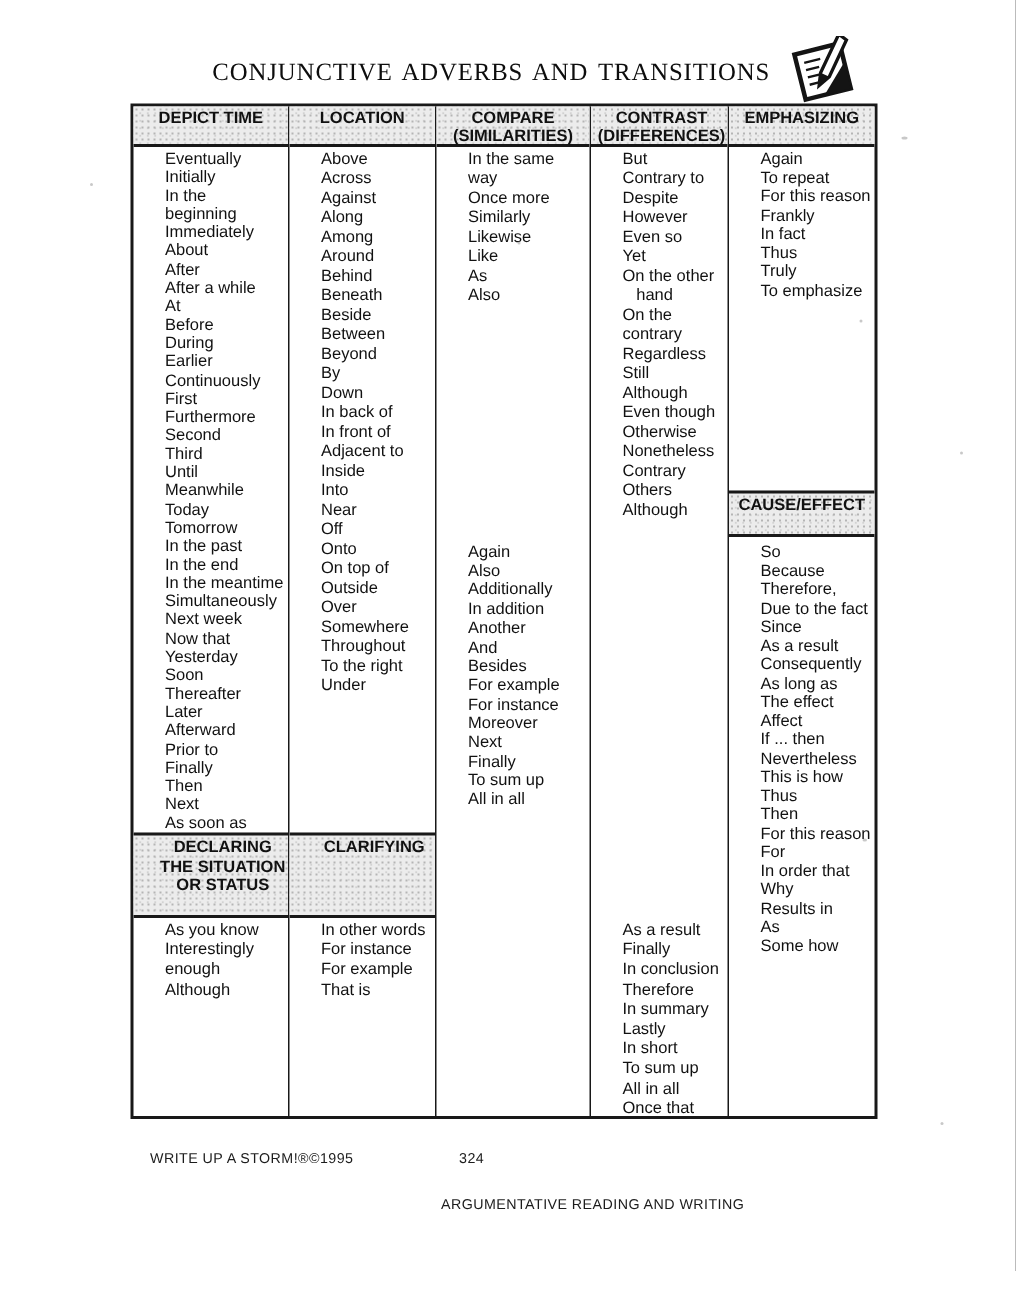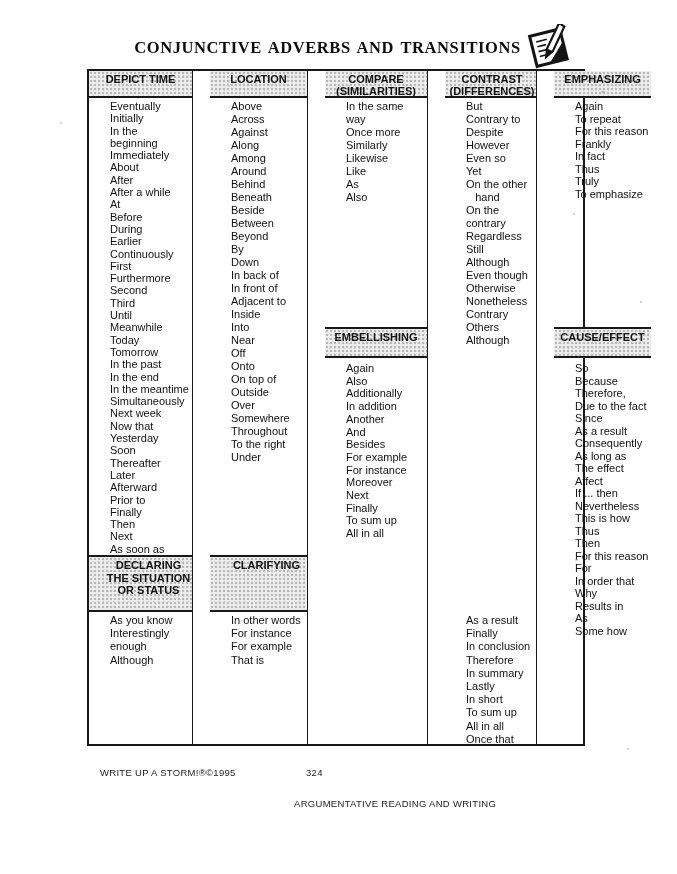--- a/index.html
+++ b/index.html
@@ -1,24 +1,24 @@
 <!DOCTYPE html>
 <html><head>
 <meta charset="utf-8">
 <style>
   html,body{margin:0;padding:0;background:#888;}
   .page{position:relative;width:677px;height:874px;background:#ffffff;margin:0 auto;
         font-family:"Liberation Sans",sans-serif;color:#111;overflow:hidden;}
   .title{position:absolute;top:38px;left:0;width:655px;text-align:center;
-         font-family:"Liberation Serif",serif;font-weight:bold;font-size:16.5px;
+         font-family:"Liberation Serif",serif;font-weight:normal;font-size:16.5px;
          letter-spacing:.6px;word-spacing:2px;color:#0d0d0d;}
   .corner-icon{position:absolute;left:521px;top:24px;width:56px;height:48px;}
   
   .tbl{position:absolute;left:87px;top:69px;width:498px;height:677px;box-sizing:border-box;
-       border:2px solid #181818;display:grid;grid-template-columns:104px 98px 103px 92px 97px;gap:17px;}
+       border:2px solid #181818;display:grid;grid-template-columns:104px 98px 103px 92px 97px;}
   .col{position:relative;box-sizing:border-box;border-right:1.5px solid #181818;}
   .col.c5{border-right:none;}
   .stipple{background-color:#ececec;
      background-image:radial-gradient(#b5b5b5 .7px,transparent .9px),radial-gradient(#d2d2d2 .7px,transparent .9px);
      background-size:4px 4px,5px 5px;background-position:0 0,2px 2px;}
   .colhead{height:27px;box-sizing:border-box;border-bottom:2px solid #181818;
            font-weight:bold;font-size:11px;line-height:12.2px;text-align:center;
            padding-top:2px;white-space:pre-line;}
   .c4 .colhead{text-align:center;padding-left:3px;}
   .list{position:absolute;left:0;right:0;font-size:11px;line-height:13px;
@@ -87,21 +87,20 @@
       <div class="colhead stipple">LOCATION</div>
       <div class="list l1"><div>Above</div><div>Across</div><div>Against</div><div>Along</div><div>Among</div><div>Around</div><div>Behind</div><div>Beneath</div><div>Beside</div><div>Between</div><div>Beyond</div><div>By</div><div>Down</div><div>In back of</div><div>In front of</div><div>Adjacent to</div><div>Inside</div><div>Into</div><div>Near</div><div>Off</div><div>Onto</div><div>On top of</div><div>Outside</div><div>Over</div><div>Somewhere</div><div>Throughout</div><div>To the right</div><div>Under</div></div>
       <div class="sechead stipple">CLARIFYING</div>
       <div class="list l2"><div>In other words</div><div>For instance</div><div>For example</div><div>That is</div></div>
     </div>
 
     <div class="col c3">
       <div class="colhead stipple">COMPARE
 (SIMILARITIES)</div>
       <div class="list l1"><div>In the same way</div><div>Once more</div><div>Similarly</div><div>Likewise</div><div>Like</div><div>As</div><div>Also</div></div>
-      <div class="sechead stipple">EMBELLISHING</div>
       <div class="list l2"><div>Again</div><div>Also</div><div>Additionally</div><div>In addition</div><div>Another</div><div>And</div><div>Besides</div><div>For example</div><div>For instance</div><div>Moreover</div><div>Next</div><div>Finally</div><div>To sum up</div><div>All in all</div></div>
     </div>
 
     <div class="col c4">
       <div class="colhead stipple">CONTRAST
 (DIFFERENCES)</div>
       <div class="list l1"><div>But</div><div>Contrary to</div><div>Despite</div><div>However</div><div>Even so</div><div>Yet</div><div>On the other
 &nbsp;&nbsp;&nbsp;hand</div><div>On the contrary</div><div>Regardless</div><div>Still</div><div>Although</div><div>Even though</div><div>Otherwise</div><div>Nonetheless</div><div>Contrary</div><div>Others</div><div>Although</div></div>
       <div class="list l2"><div>As a result</div><div>Finally</div><div>In conclusion</div><div>Therefore</div><div>In summary</div><div>Lastly</div><div>In short</div><div>To sum up</div><div>All in all</div><div>Once that</div></div>
     </div>

